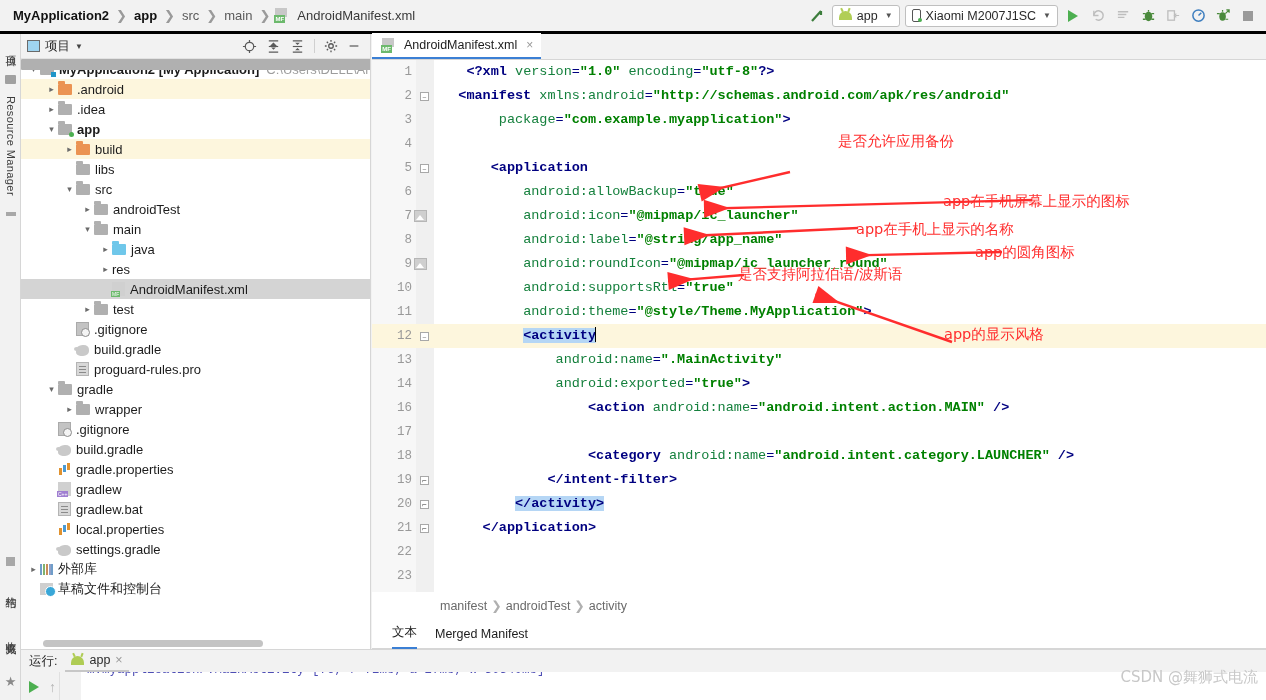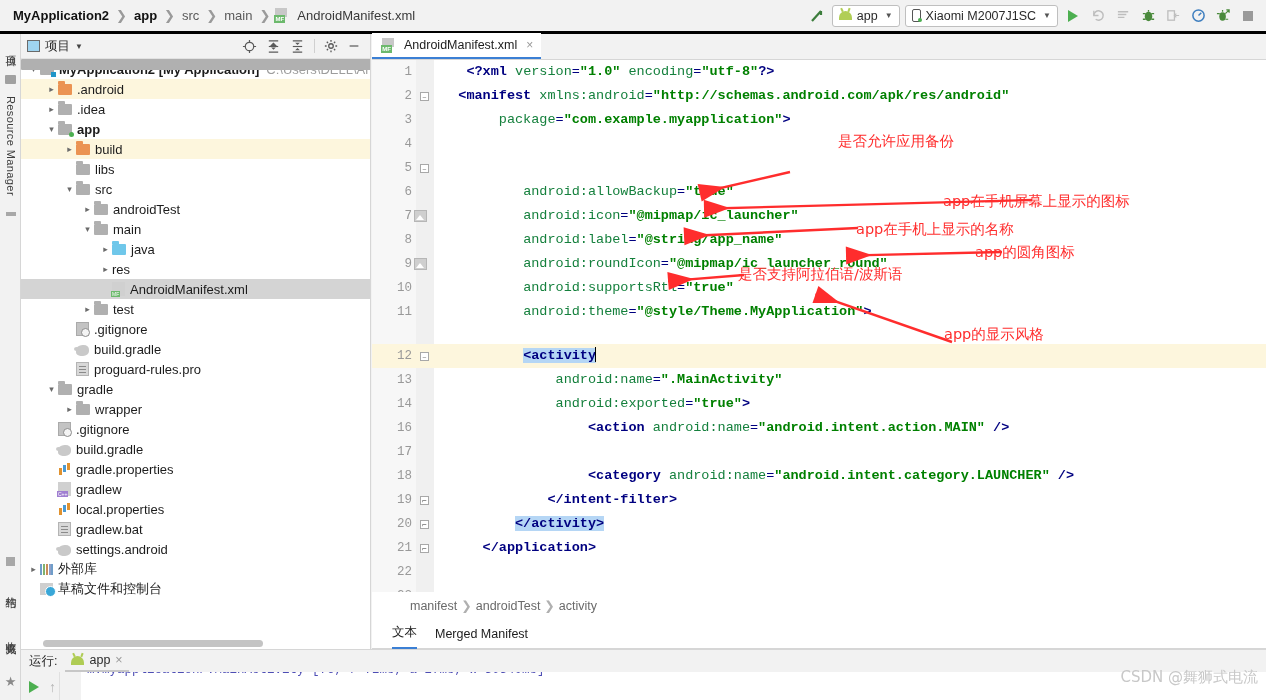--- a/index.html
+++ b/index.html
@@ -221,21 +221,21 @@
   .gutter-fold {
     position: absolute; left: 44px; top: 0; width: 18px; height: 100%;
     background: #f0f0f0;
   }
   .lines { position: absolute; left: 0; top: 0; width: 894px; }
   .ln {
     position: relative; height: 24px; line-height: 24px;
     font-family: "Liberation Mono", "DejaVu Sans Mono", monospace; font-size: 13.5px;
     white-space: pre;
   }
-  .ln.cur { background: #fdf6dd; margin-top: 20px; }
+  .ln.cur { background: #fdf6dd; }
   .lnum {
     position: absolute; left: 0; width: 40px; text-align: right;
     color: #999999; font-size: 12.5px;
     font-family: "Liberation Mono", "DejaVu Sans Mono", monospace;
   }
   .code { position: absolute; left: 62px; }
   .fold {
     position: absolute; left: 48px; top: 8px; width: 9px; height: 9px;
     border: 1px solid #a8a8a8; background: #fff; color: #707070;
     font-size: 8px; line-height: 7px; text-align: center;
@@ -264,21 +264,21 @@
 
   
   .anno {
     position: absolute; color: #ff2d2d; font-size: 14.5px; white-space: nowrap;
     font-family: "DejaVu Sans", sans-serif;
   }
   .arrow-svg { position: absolute; overflow: visible; }
 
   .bottom-crumb {
     position: absolute; left: 372px; top: 592px; width: 894px; height: 27px;
-    background: #fff; display: flex; align-items: center; padding-left: 38px;
+    background: #fff; display: flex; align-items: center; padding-left: 68px;
     font-size: 12.5px; color: #6a6a6a; gap: 4px;
   }
   .bcrumb-sep { color: #b0b0b0; }
   .editor-tabs2 {
     position: absolute; left: 372px; top: 619px; width: 894px; height: 30px;
     background: #fff; display: flex; align-items: center; gap: 18px;
     padding-left: 20px; font-size: 12.5px; color: #1c1c1c;
     border-bottom: 1px solid #d6d6d6;
   }
   .et2 { height: 30px; display: flex; align-items: center; }
@@ -599,34 +599,34 @@
         </div>
         <div class="trow">
           <span style="width:24px;flex:0 0 24px;"></span>
           <span class="arrow"></span>
           <span class="fileico cpp"></span>
           <span class="tlabel">gradlew</span>
         </div>
         <div class="trow">
           <span style="width:24px;flex:0 0 24px;"></span>
           <span class="arrow"></span>
+          <span class="fileico doc"></span>
+          <span class="tlabel">gradlew.bat</span>
+        </div>
+        <div class="trow">
+          <span style="width:24px;flex:0 0 24px;"></span>
+          <span class="arrow"></span>
           <span class="fileico props"></span>
           <span class="tlabel">local.properties</span>
         </div>
         <div class="trow">
           <span style="width:24px;flex:0 0 24px;"></span>
           <span class="arrow"></span>
-          <span class="fileico doc"></span>
-          <span class="tlabel">gradlew.bat</span>
-        </div>
-        <div class="trow">
-          <span style="width:24px;flex:0 0 24px;"></span>
-          <span class="arrow"></span>
           <span class="fileico gradle"></span>
-          <span class="tlabel">settings.android</span>
+          <span class="tlabel">settings.gradle</span>
         </div>
         <div class="trow">
           <span style="width:6px;flex:0 0 6px;"></span>
           <span class="arrow">▸</span>
           <span class="libico"></span>
           <span class="tlabel">外部库</span>
         </div>
         <div class="trow">
           <span style="width:6px;flex:0 0 6px;"></span>
           <span class="arrow"></span>
@@ -649,21 +649,21 @@
       </div>
     </div>
     <div class="codearea">
       <div class="gutter"></div>
       <div class="gutter-fold"></div>
       <div class="lines" id="lines">
           <div class="ln"><span class="lnum">1</span><span class="code"><span class="k-plain">    </span><span class="k-tag">&lt;?xml</span><span class="k-plain"> </span><span class="k-attr">version</span><span class="k-punct">=</span><span class="k-val">"1.0"</span><span class="k-plain"> </span><span class="k-attr">encoding</span><span class="k-punct">=</span><span class="k-val">"utf-8"</span><span class="k-tag">?&gt;</span></span></div>
           <div class="ln"><span class="lnum">2</span><span class="fold open"></span><span class="code"><span class="k-plain">   </span><span class="k-tag">&lt;manifest</span><span class="k-plain"> </span><span class="k-attr">xmlns:android</span><span class="k-punct">=</span><span class="k-val">"http://schemas.android.com/apk/res/android"</span></span></div>
           <div class="ln"><span class="lnum">3</span><span class="code"><span class="k-plain">        </span><span class="k-attr">package</span><span class="k-punct">=</span><span class="k-val">"com.example.myapplication"</span><span class="k-tag">&gt;</span></span></div>
           <div class="ln"><span class="lnum">4</span><span class="code"></span></div>
-          <div class="ln"><span class="lnum">5</span><span class="fold open"></span></div>
+          <div class="ln"><span class="lnum">5</span><span class="fold open"></span><span class="code"><span class="k-plain">       </span><span class="k-tag">&lt;application</span></span></div>
           <div class="ln"><span class="lnum">6</span><span class="code"><span class="k-plain">           </span><span class="k-attr">android:allowBackup</span><span class="k-punct">=</span><span class="k-val">"true"</span></span></div>
           <div class="ln"><span class="lnum">7</span><span class="imgmark"></span><span class="code"><span class="k-plain">           </span><span class="k-attr">android:icon</span><span class="k-punct">=</span><span class="k-val">"@mipmap/ic_launcher"</span></span></div>
           <div class="ln"><span class="lnum">8</span><span class="code"><span class="k-plain">           </span><span class="k-attr">android:label</span><span class="k-punct">=</span><span class="k-val">"@string/app_name"</span></span></div>
           <div class="ln"><span class="lnum">9</span><span class="imgmark"></span><span class="code"><span class="k-plain">           </span><span class="k-attr">android:roundIcon</span><span class="k-punct">=</span><span class="k-val">"@mipmap/ic_launcher_round"</span></span></div>
           <div class="ln"><span class="lnum">10</span><span class="code"><span class="k-plain">           </span><span class="k-attr">android:supportsRtl</span><span class="k-punct">=</span><span class="k-val">"true"</span></span></div>
           <div class="ln"><span class="lnum">11</span><span class="code"><span class="k-plain">           </span><span class="k-attr">android:theme</span><span class="k-punct">=</span><span class="k-val">"@style/Theme.MyApplication"</span><span class="k-tag">&gt;</span></span></div>
           <div class="ln cur"><span class="lnum">12</span><span class="fold open"></span><span class="code"><span class="k-plain">           </span><span class="k-tag sel">&lt;activity</span><span class="caret-bar"></span></span></div>
           <div class="ln"><span class="lnum">13</span><span class="code"><span class="k-plain">               </span><span class="k-attr">android:name</span><span class="k-punct">=</span><span class="k-val">".MainActivity"</span></span></div>
           <div class="ln"><span class="lnum">14</span><span class="code"><span class="k-plain">               </span><span class="k-attr">android:exported</span><span class="k-punct">=</span><span class="k-val">"true"</span><span class="k-tag">&gt;</span></span></div>
           <div class="ln"><span class="lnum">16</span><span class="code"><span class="k-plain">                   </span><span class="k-tag">&lt;action</span><span class="k-plain"> </span><span class="k-attr">android:name</span><span class="k-punct">=</span><span class="k-val">"android.intent.action.MAIN"</span><span class="k-plain"> </span><span class="k-tag">/&gt;</span></span></div>

